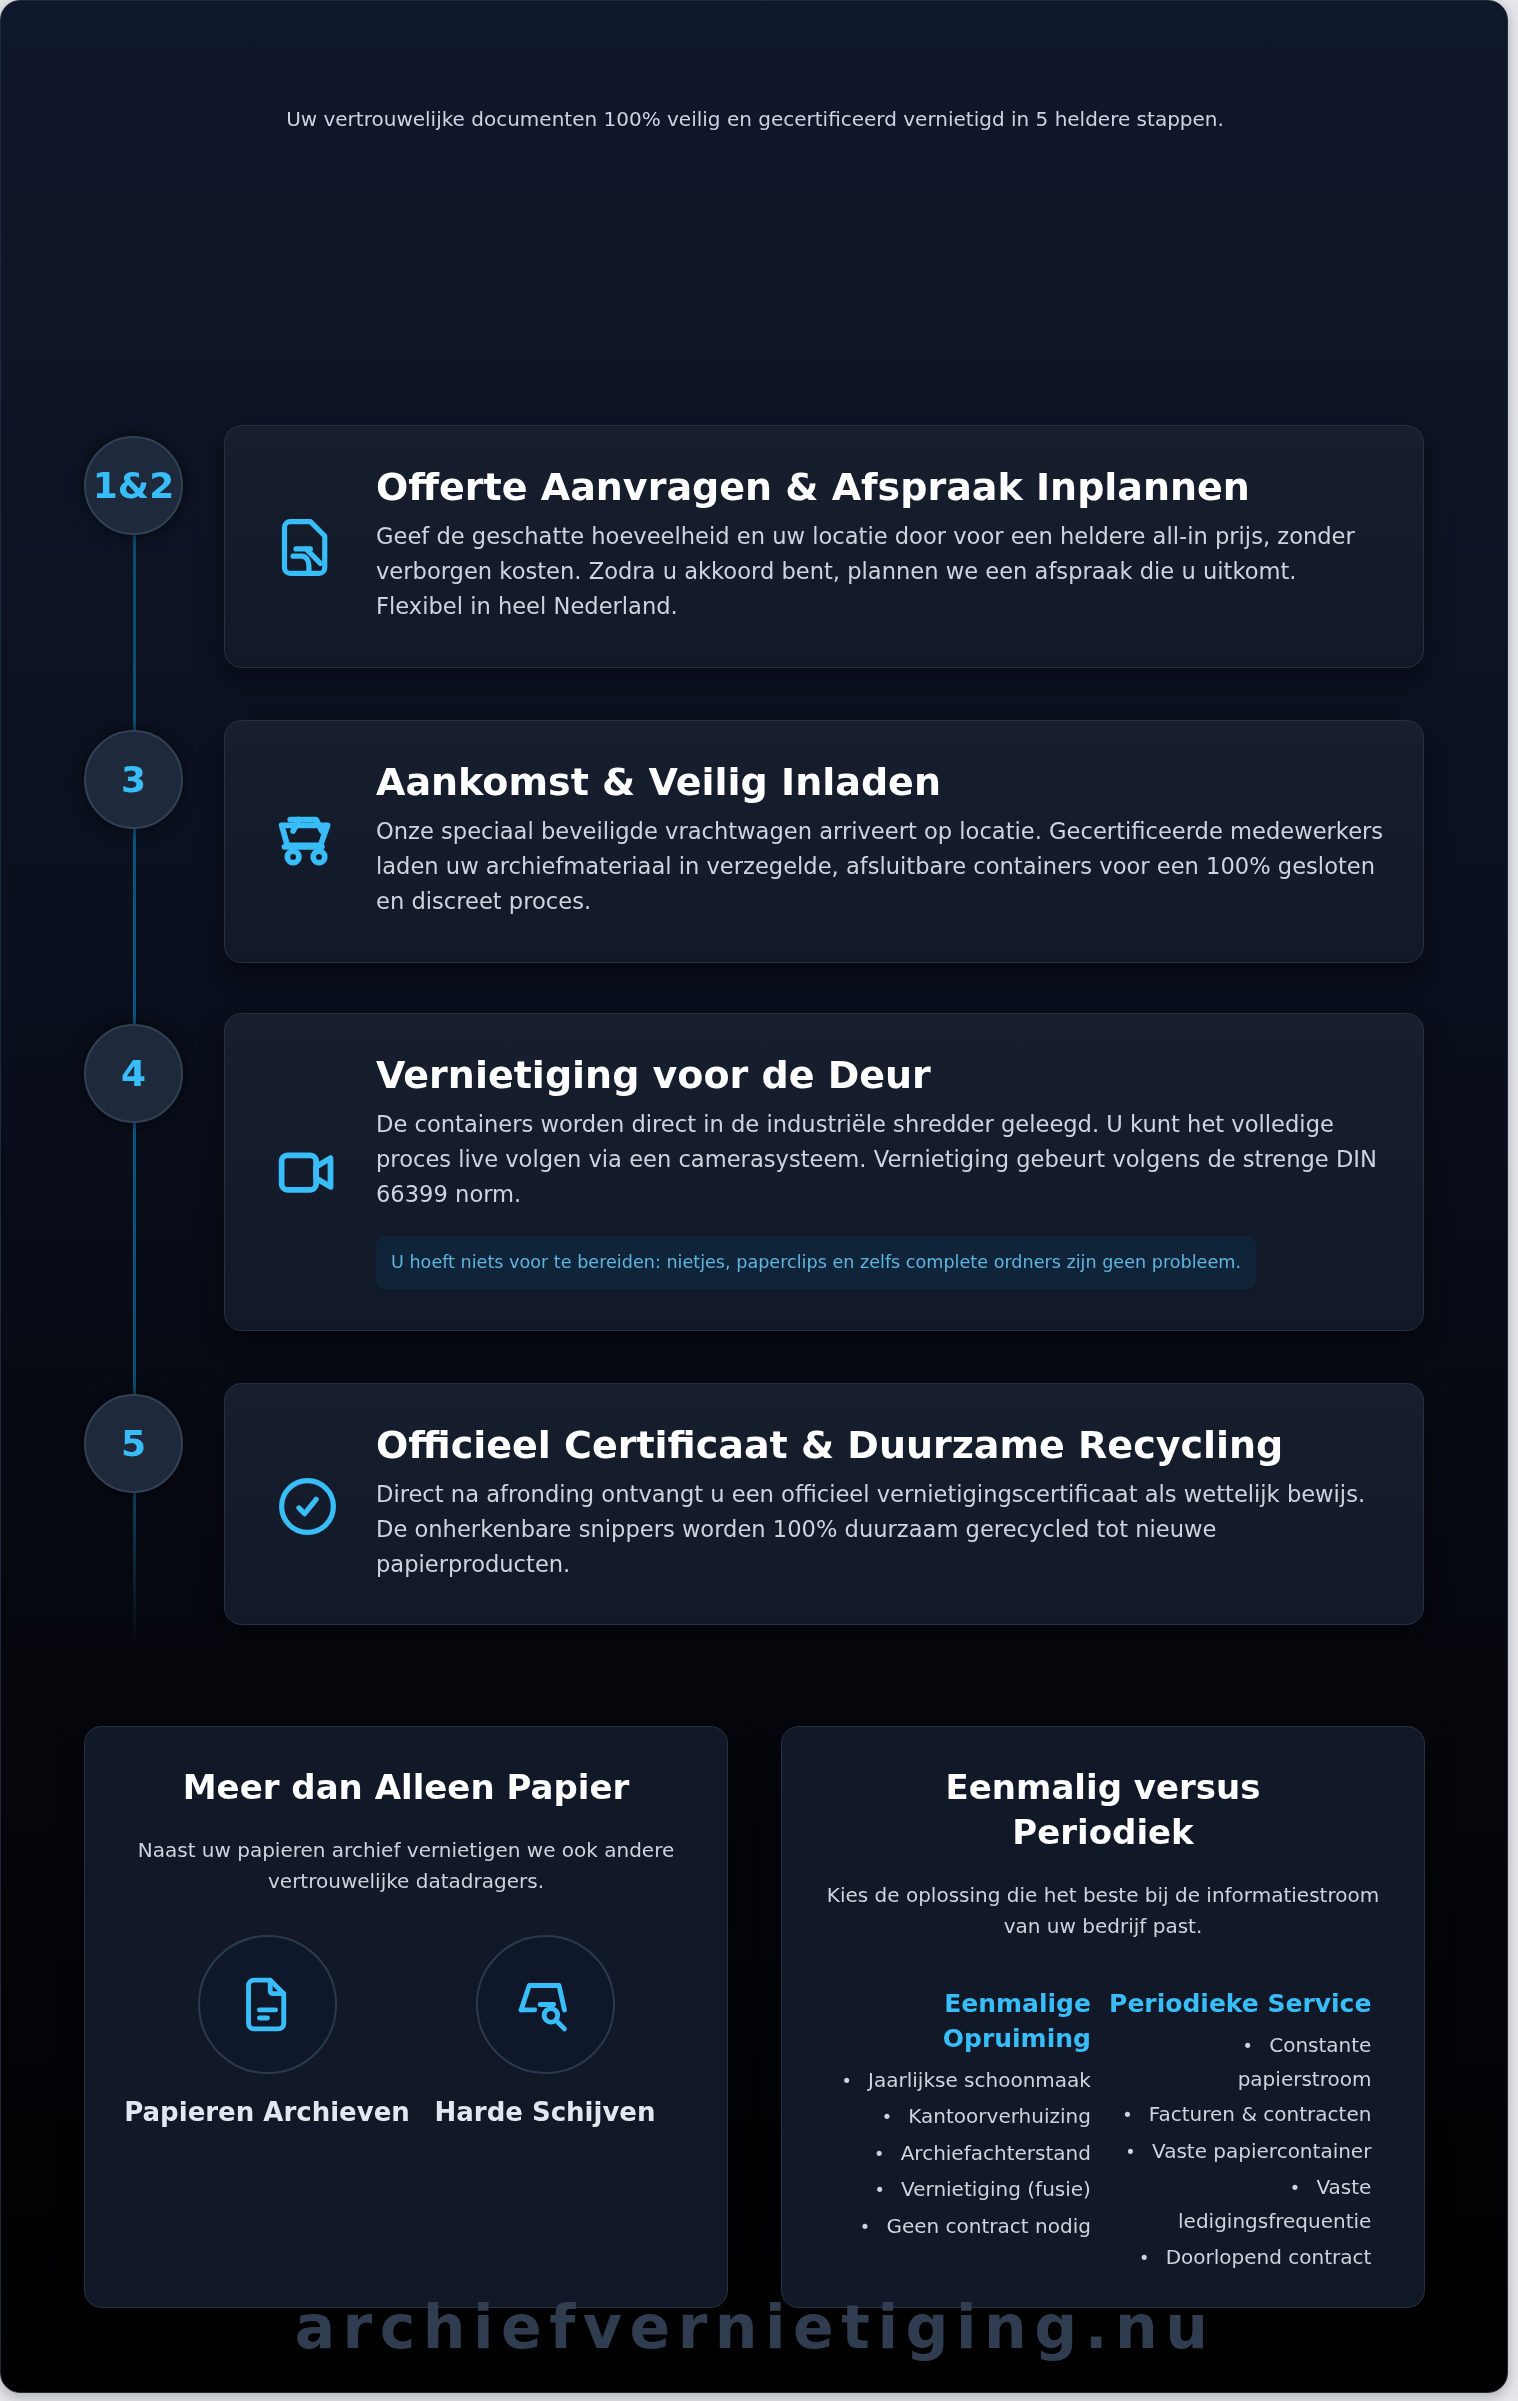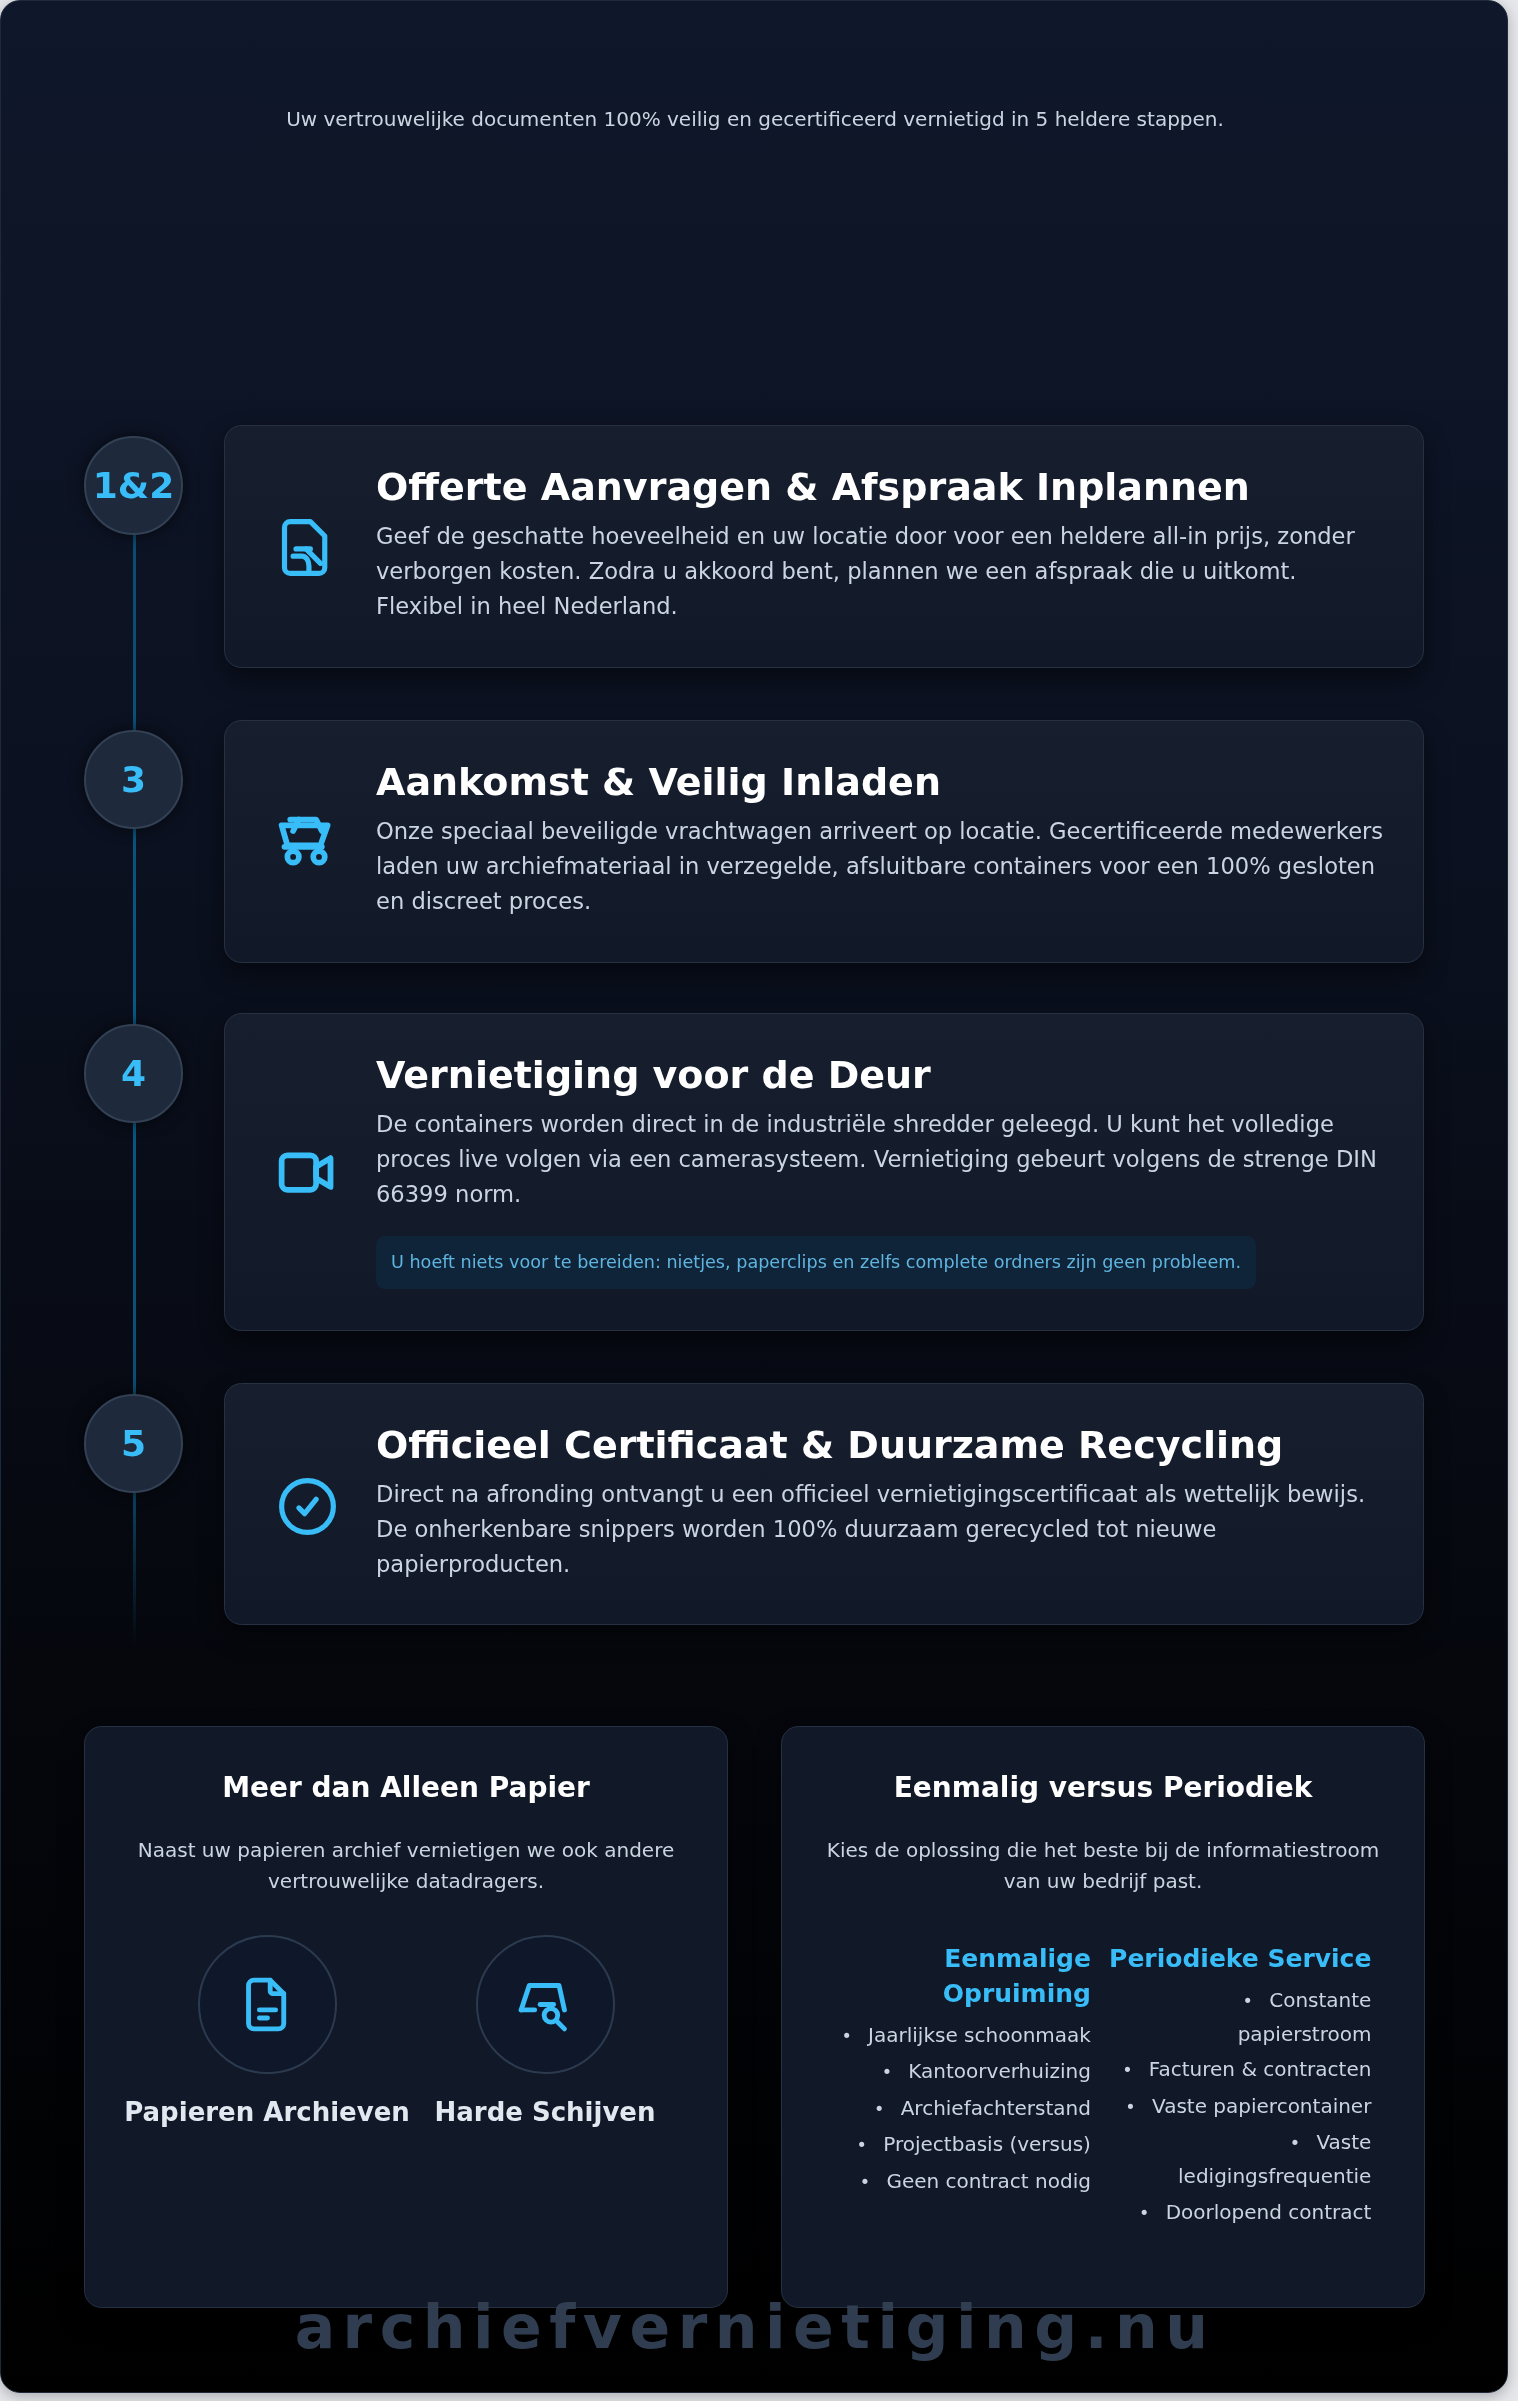--- a/index.html
+++ b/index.html
@@ -124,21 +124,21 @@
       height: 582px;
       border-radius: 17.6px;
       border: 1.9px solid #263244;
       background: #111827;
       text-align: center;
       box-shadow: 0 11.3px 25px rgba(0,0,0,0.5);
     }
     .bottom-title {
       margin-top: 38px;
       font-weight: bold;
-      font-size: 28px;
+      font-size: 34px;
       line-height: 45px;
       color: #ffffff;
       padding: 0 75px;
     }
     .bottom-sub {
       margin: 25px auto 0;
       font-size: 20px;
       line-height: 31px;
       color: #cbd5e1;
       padding: 0 24px;
@@ -305,21 +305,21 @@
   <div class="bottom-card" style="left:780px">
     <h2 class="bottom-title">Eenmalig versus Periodiek</h2>
     <p class="bottom-sub">Kies de oplossing die het beste bij de informatiestroom van uw bedrijf past.</p>
     <div class="compare">
       <div class="compare-col">
         <h3>Eenmalige Opruiming</h3>
         <ul>
           <li><span class="bullet">•</span><span>Jaarlijkse schoonmaak</span></li>
           <li><span class="bullet">•</span><span>Kantoorverhuizing</span></li>
           <li><span class="bullet">•</span><span>Archiefachterstand</span></li>
-          <li><span class="bullet">•</span><span>Projectbasis (versus)</span></li>
+          <li><span class="bullet">•</span><span>Vernietiging (fusie)</span></li>
           <li><span class="bullet">•</span><span>Geen contract nodig</span></li>
         </ul>
       </div>
       <div class="compare-col">
         <h3>Periodieke Service</h3>
         <ul>
           <li><span class="bullet">•</span><span>Constante papierstroom</span></li>
           <li><span class="bullet">•</span><span>Facturen &amp; contracten</span></li>
           <li><span class="bullet">•</span><span>Vaste papiercontainer</span></li>
           <li><span class="bullet">•</span><span>Vaste ledigingsfrequentie</span></li>

